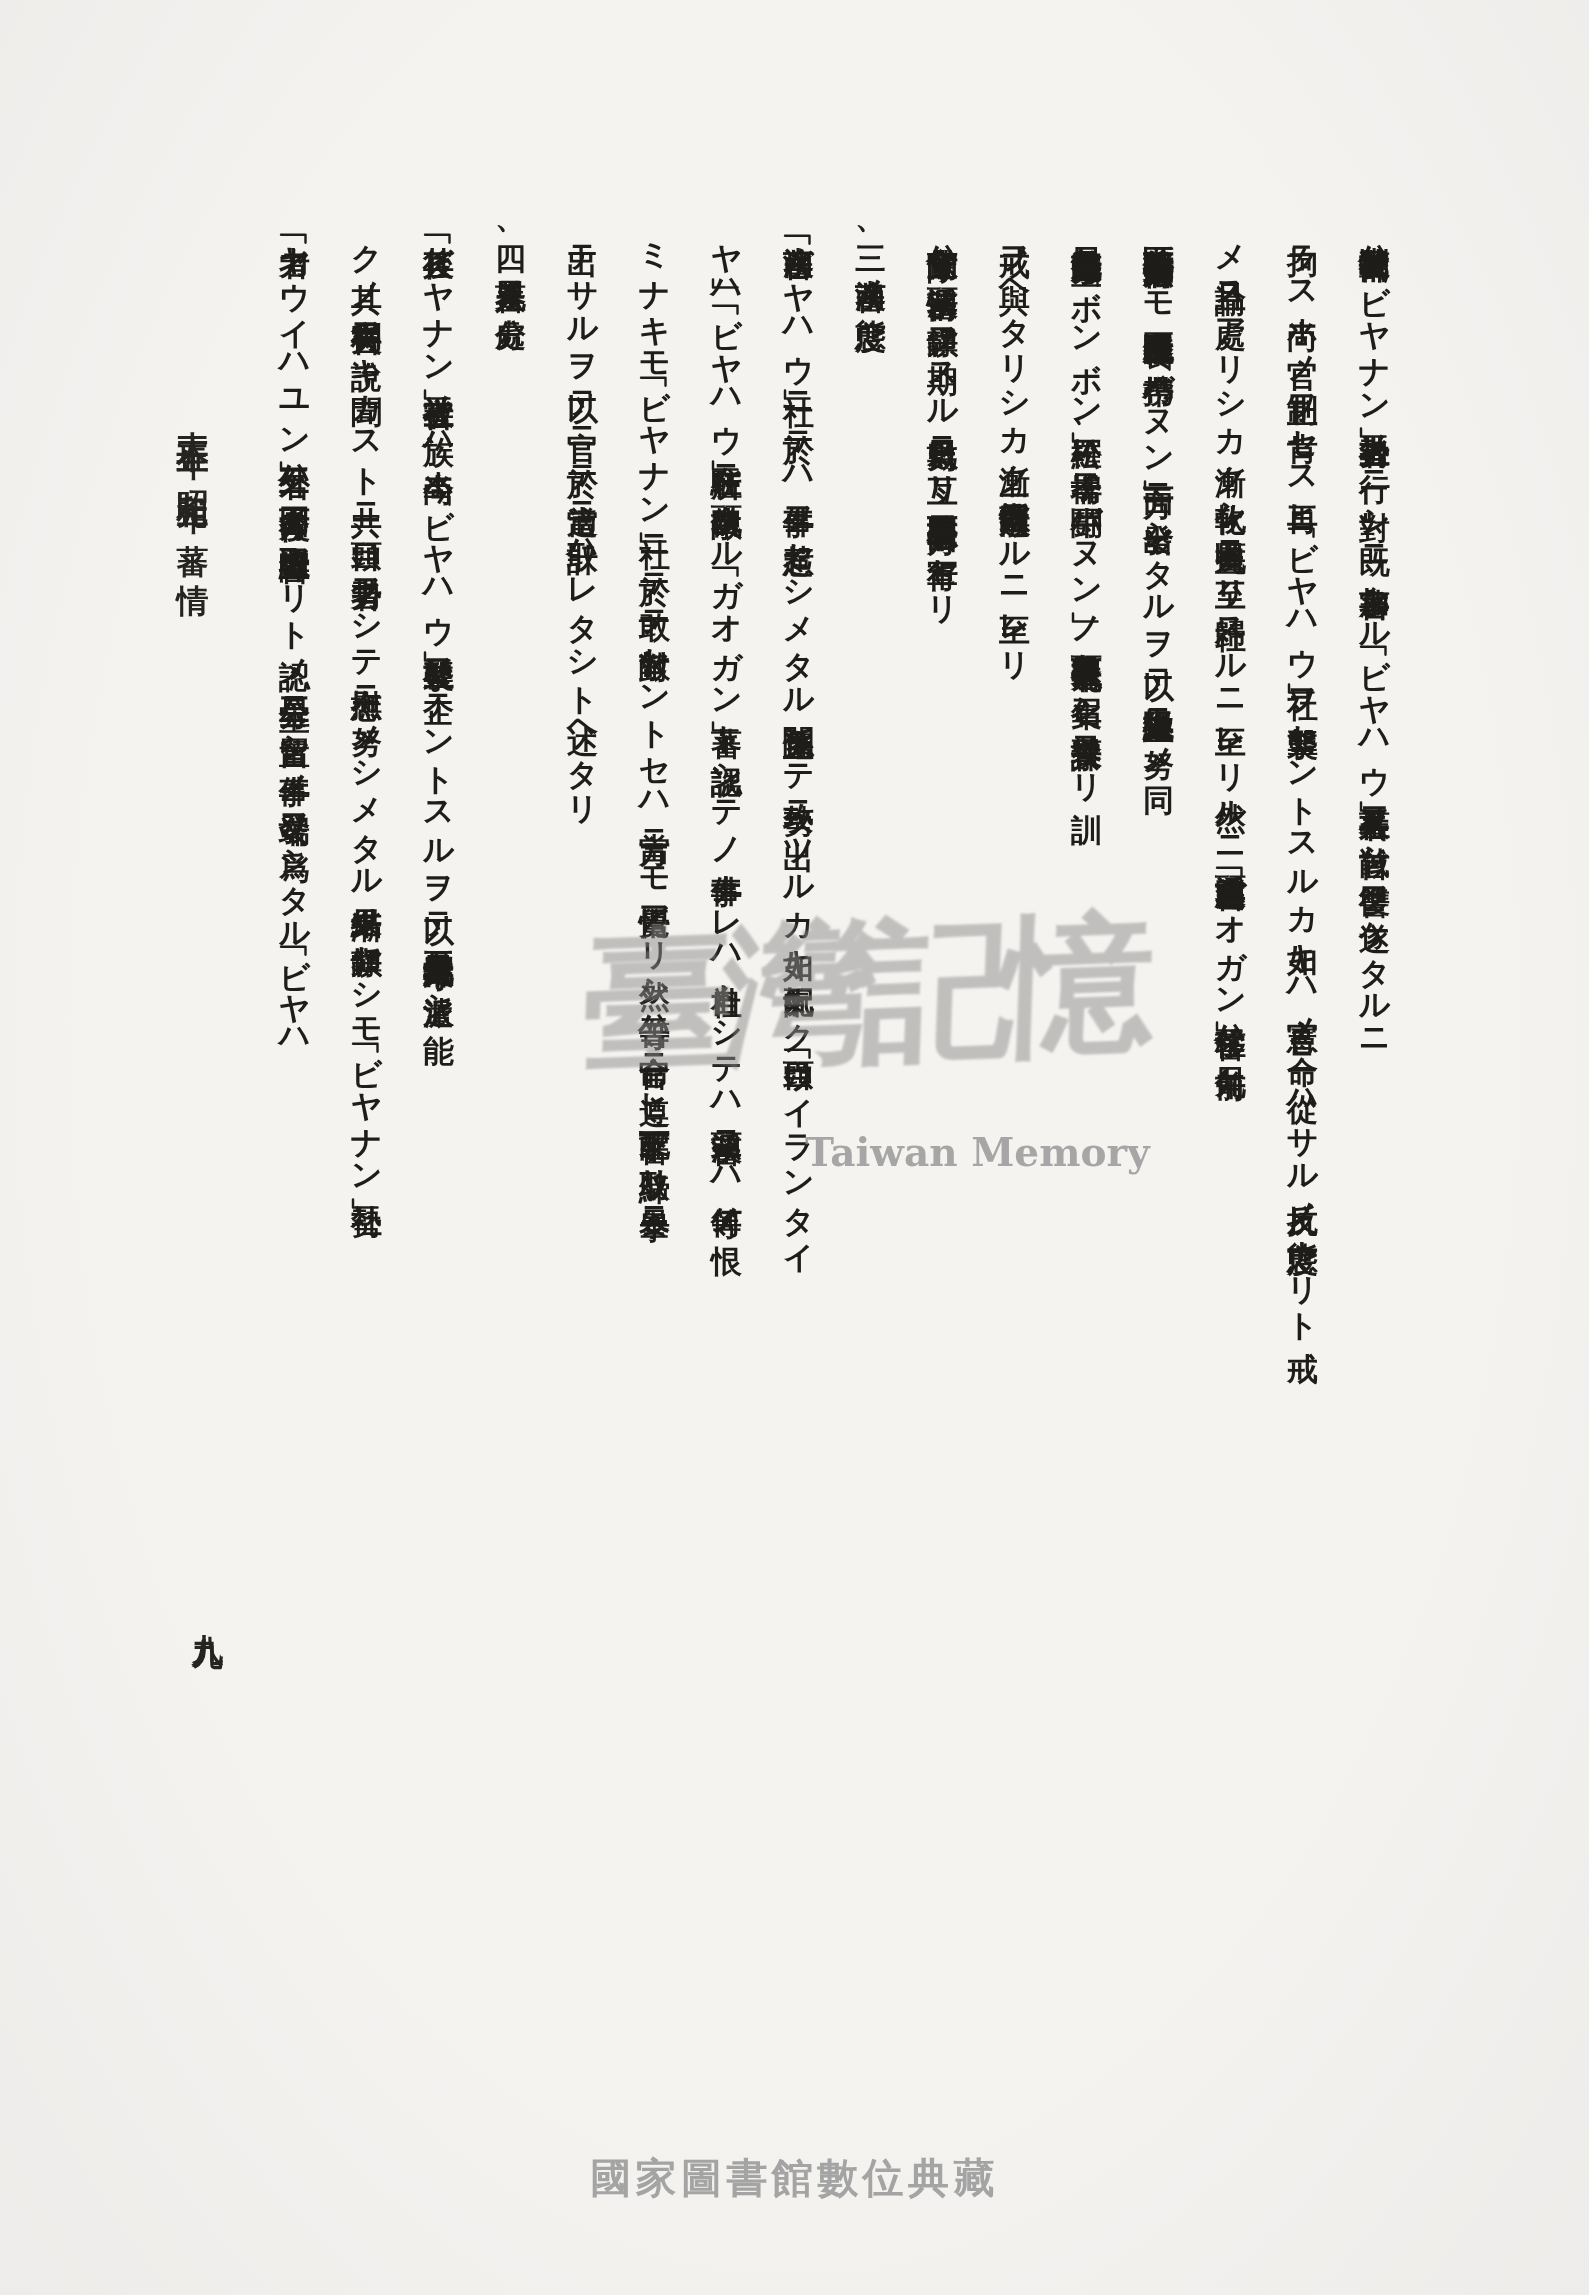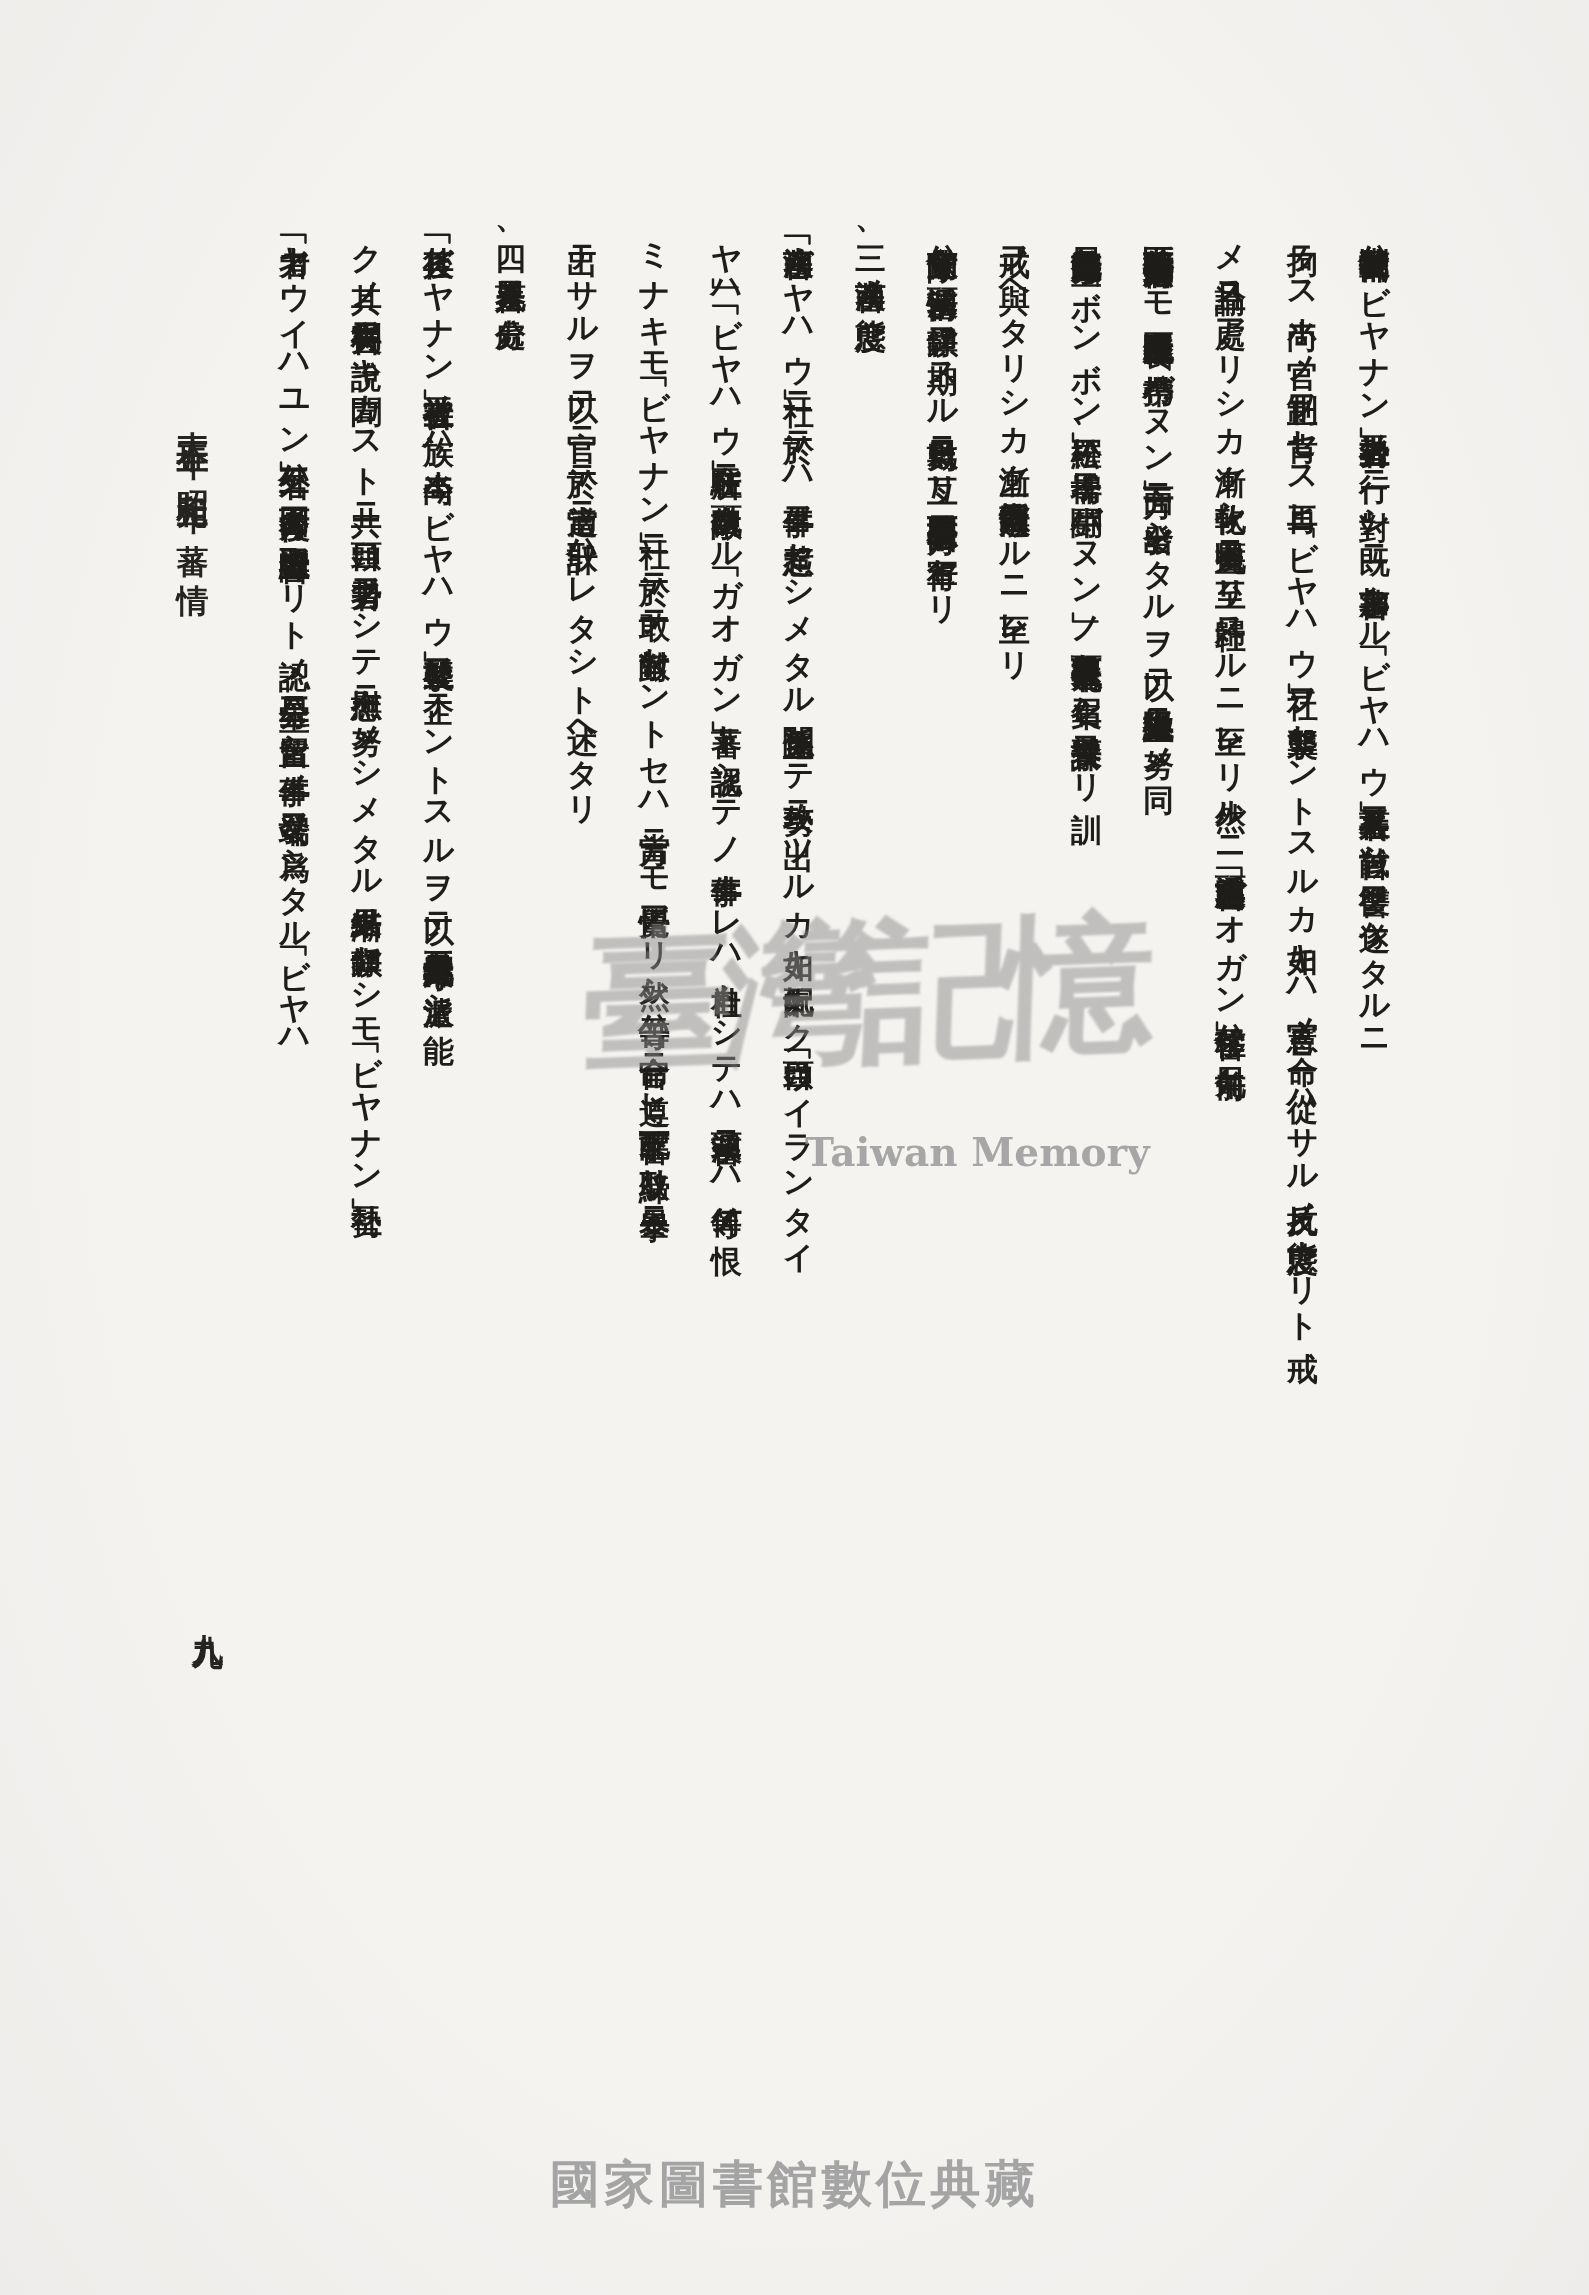--- a/index.html
+++ b/index.html
@@ -47,21 +47,21 @@
   }
   .wm-latin{
     position:absolute;left:222px;top:237px;
     font-size:39px;font-weight:bold;color:#949494;opacity:.8;
     filter:blur(0.4px);white-space:nowrap;
   }
   
   .footer-wm{
     position:absolute;left:0;top:2151px;width:100%;
     text-align:center;
-    font-size:50px;letter-spacing:4.4px;color:#9c9c9c;opacity:.9;
+    font-size:41px;letter-spacing:4.4px;color:#9c9c9c;opacity:.9;
     filter:blur(0.4px);font-weight:bold;
   }
 </style>
 </head>
 <body>
 
 <div class="page">
 
   <div class="body-text">
     <div class="col">豐岐警部補ハ「ビヤナン」社勢力者ノ一行ニ對シ既ニ加害蕃タル「ビヤハウ」社蕃人二名ヲ馘首シ復讐ヲ遂ケタルニ</div>

